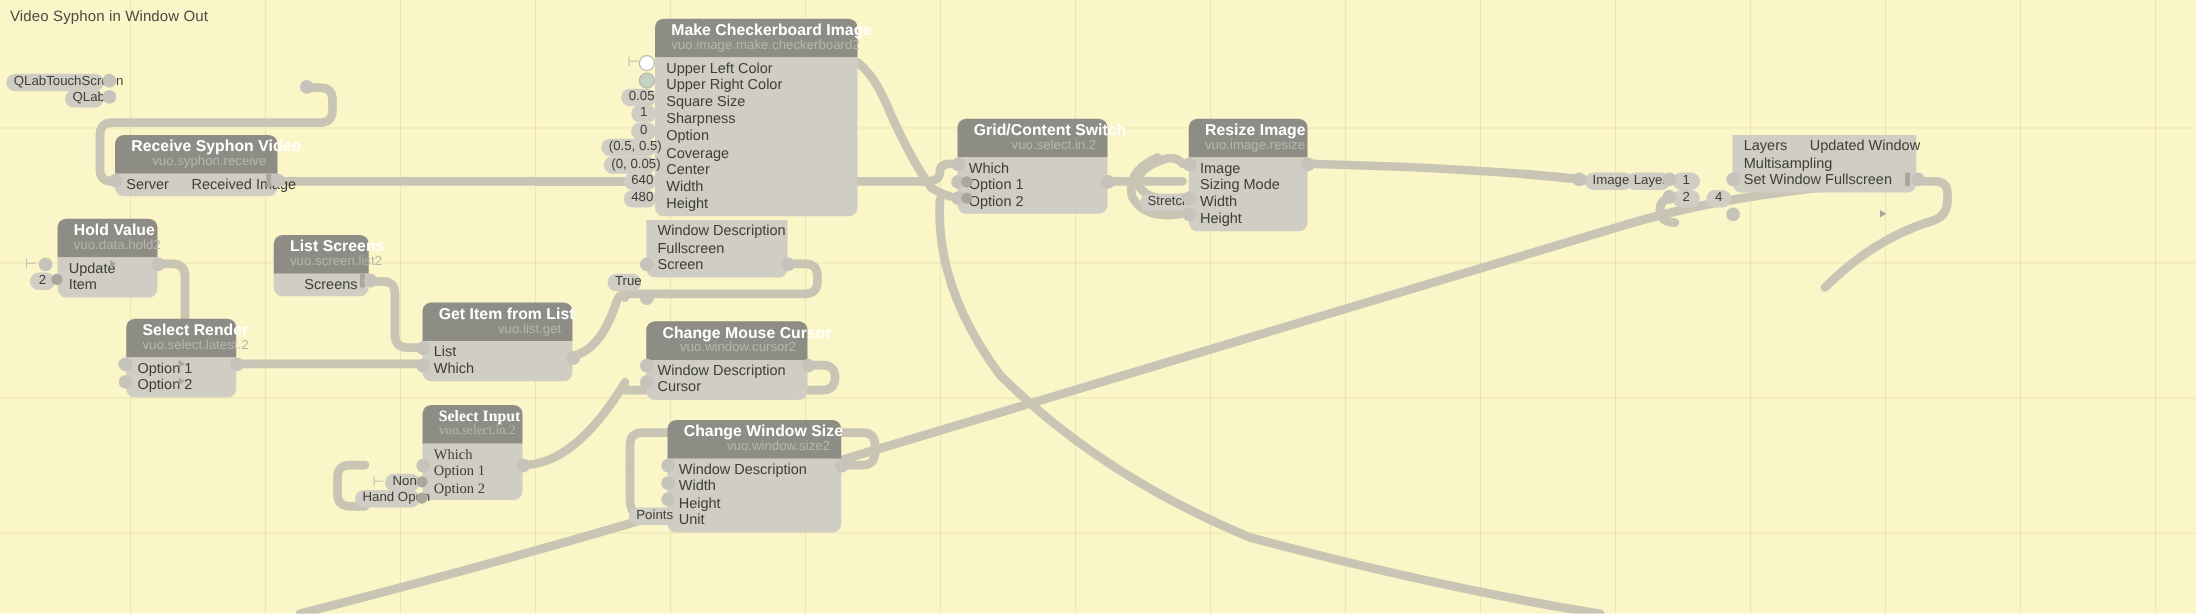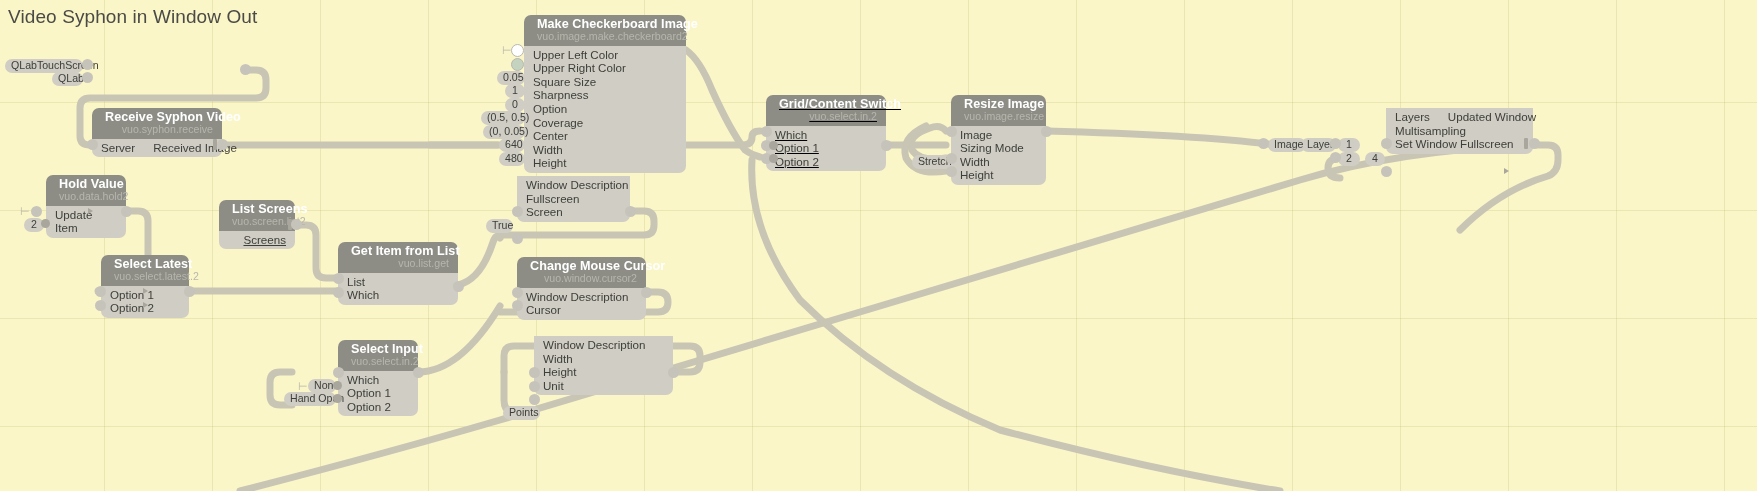--- a/index.html
+++ b/index.html
@@ -16,21 +16,21 @@
       linear-gradient(to right, rgba(200,190,120,0.30) 1px, transparent 1px),
       linear-gradient(to bottom, rgba(200,190,120,0.30) 1px, transparent 1px);
     background-size: 108px 108px;
     background-position: -4px -6px;
   }
   #cables { position:absolute; left:0; top:0; width:1757px; height:491px; pointer-events:none; }
   #cables path { fill:none; stroke:#c8c5b4; stroke-width:7; stroke-linecap:round; stroke-linejoin:round; }
 
   .title {
     position:absolute; left:8px; top:6px;
-    font-size:19px; color:#4a4a46; letter-spacing:0.1px;
+    font-size:12px; color:#4a4a46; letter-spacing:0.1px;
     white-space:nowrap;
   }
 
   .node { position:absolute; border-radius:7px; overflow:visible; }
   .node .hdr {
     background:#8d8d86; border-radius:7px 7px 0 0;
     padding:3px 9px 4px 13px; line-height:1.02;text-align:right;
   }
   .node .hdr .nm {
     display:block; color:#ffffff; font-weight:bold; font-size:12.6px;
@@ -213,37 +213,37 @@
       </div>
     </div>
   </div>
   <div class="tri" style="left:88px; top:208px;"></div>
   <div class="antenna" style="left:20px; top:206px;">⊢</div>
   <div class="port" style="left:31px; top:206px;"></div>
   <div class="pill ctr" style="left:24px; top:218px; width:20px;">2</div>
   <div class="port sm dark" style="left:41px; top:219px;"></div>
   <div class="port" style="left:121px; top:206px;"></div>
 
-  <div class="node" style="left:219px; top:188px; width:76px;margin-top:12px;">
+  <div class="node" style="left:219px; top:188px; width:76px;">
     <div class="hdr">
       <span class="nm">List Screens</span>
       <span class="cls">vuo.screen.list2</span>
     </div>
     <div class="body">
-      <div class="row" style="justify-content:flex-end;text-decoration:underline;">
+      <div class="row" style="justify-content:flex-end;">
         <span class="out">Screens</span>
       </div>
     </div>
   </div>
   <div class="outbar" style="left:288px; top:219px;"></div>
   <div class="port" style="left:291px; top:219px;"></div>
 
   <div class="node" style="left:101px; top:255px; width:88px;">
     <div class="hdr">
-      <span class="nm">Select Latest</span>
+      <span class="nm">Select Render</span>
       <span class="cls">vuo.select.latest.2</span>
     </div>
     <div class="body">
       <div class="row">
           <span>Option 1</span>
         </div>
       <div class="row">
           <span>Option 2</span>
         </div>
     </div>
@@ -301,21 +301,21 @@
         </div>
       <div class="row">
           <span>Cursor</span>
         </div>
     </div>
   </div>
   <div class="port" style="left:512px; top:287px;"></div>
   <div class="port" style="left:512px; top:300px;"></div>
   <div class="port" style="left:641px; top:287px;"></div>
 
-  <div class="node" style="left:338px; top:340px; width:80px;">
+  <div class="node" style="left:338px; top:324px; width:80px;font-family:Liberation Serif, serif;">
     <div class="hdr">
       <span class="nm">Select Input</span>
       <span class="cls">vuo.select.in.2</span>
     </div>
     <div class="body">
       <div class="row">
           <span>Which</span>
         </div>
       <div class="row">
           <span>Option 1</span>
@@ -327,20 +327,24 @@
   </div>
   <div class="port" style="left:333px; top:367px;"></div>
   <div class="antenna" style="left:298px; top:381px;">⊢</div>
   <div class="pill ctr" style="left:308px; top:379px; width:28px;">None</div>
   <div class="port sm dark" style="left:333px; top:381px;"></div>
   <div class="pill ctr" style="left:284px; top:392px; width:52px;">Hand Open</div>
   <div class="port sm dark" style="left:333px; top:394px;"></div>
   <div class="port" style="left:413px; top:367px;"></div>
 
   <div class="node" style="left:534px; top:336px; width:139px;">
+    <div class="hdr">
+      <span class="nm">Change Window Size</span>
+      <span class="cls">vuo.window.size2</span>
+    </div>
     <div class="body">
       <div class="row">
           <span>Window Description</span>
         </div>
       <div class="row">
           <span>Width</span>
         </div>
       <div class="row">
           <span>Height</span>
         </div>
@@ -348,21 +352,21 @@
           <span>Unit</span>
         </div>
     </div>
   </div>
   <div class="port" style="left:529px; top:367px;"></div>
   <div class="port" style="left:529px; top:381px;"></div>
   <div class="port" style="left:529px; top:394px;"></div>
   <div class="pill ctr" style="left:503px; top:406px; width:37px;">Points</div>
   <div class="port" style="left:668px; top:367px;"></div>
 
-  <div class="node" style="left:766px; top:95px; width:120px;text-decoration:underline;">
+  <div class="node" style="left:766px; top:95px; width:120px;">
     <div class="hdr">
       <span class="nm">Grid/Content Switch</span>
       <span class="cls">vuo.select.in.2</span>
     </div>
     <div class="body">
       <div class="row">
           <span>Which</span>
         </div>
       <div class="row">
           <span>Option 1</span>

